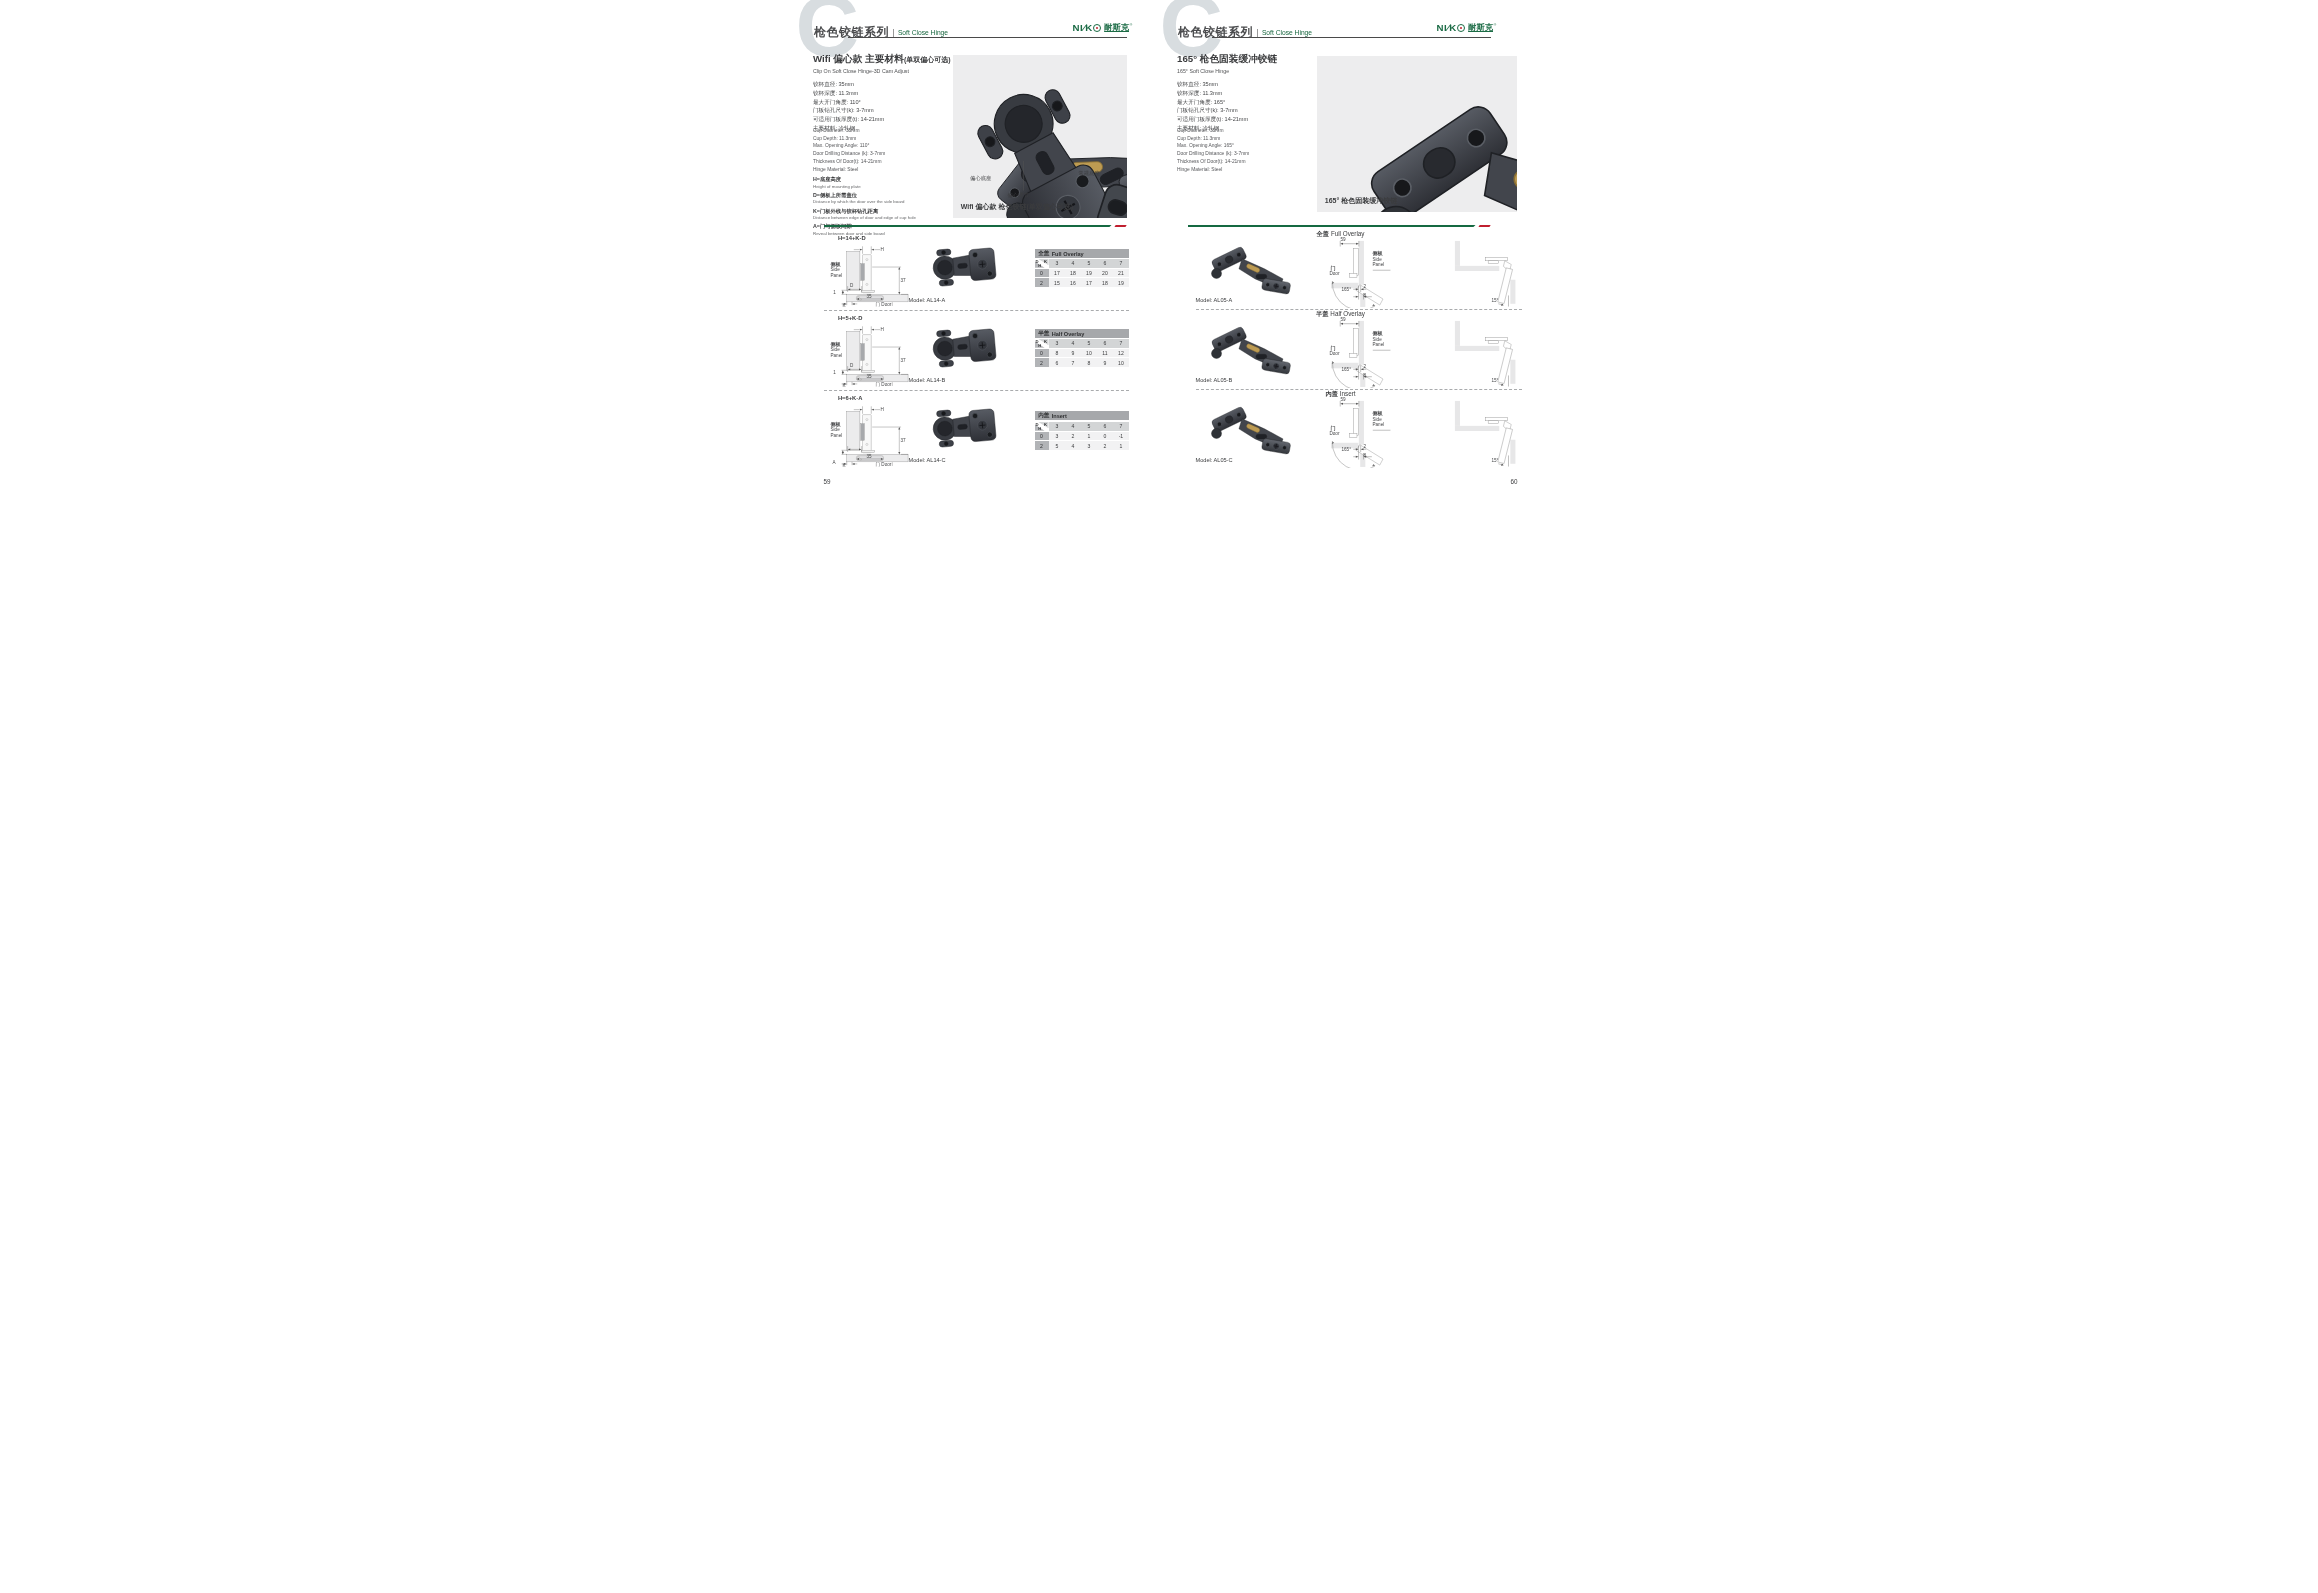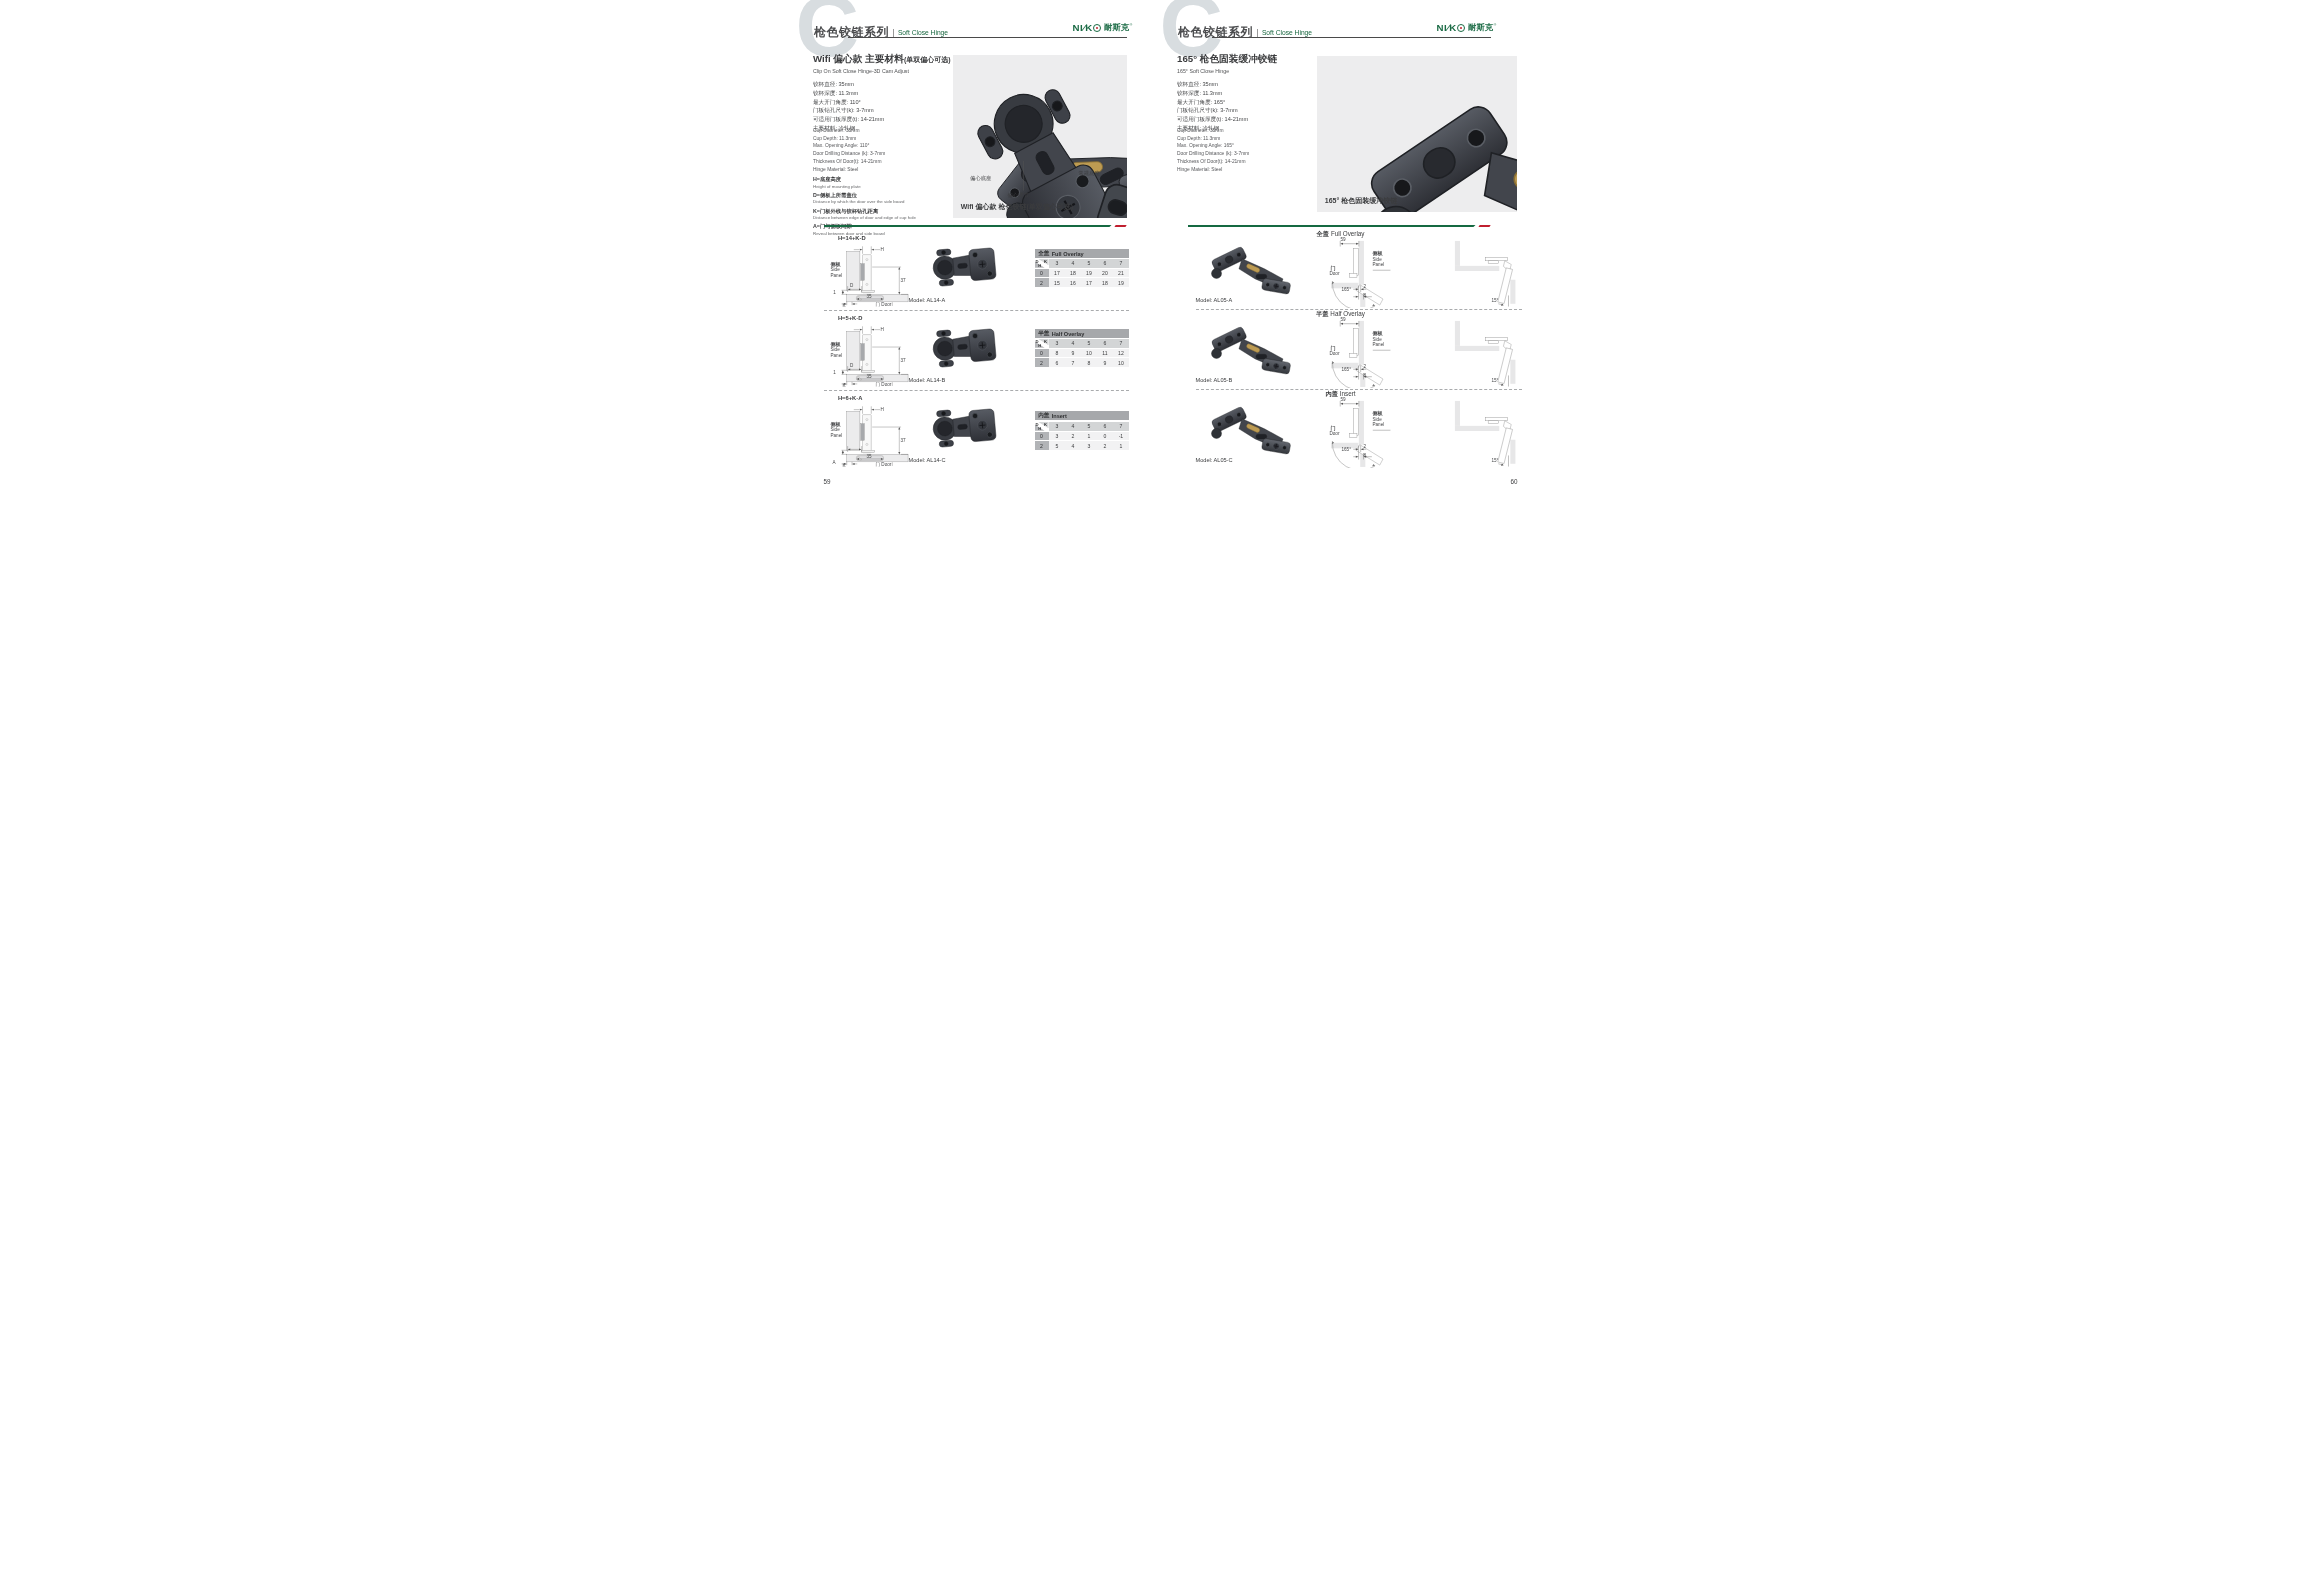--- a/index.html
+++ b/index.html
@@ -17,21 +17,21 @@
   .hdr .en{font-size:6.7px;color:#17663f;}
   .hdr-line{position:absolute;left:53px;top:37px;width:279px;height:0.9px;background:#4a4a4a;z-index:2;}
 
   .logo{position:absolute;left:278px;top:23px;display:flex;align-items:flex-start;z-index:2;}
   .logo .en{font-size:9.7px;font-weight:bold;color:#1b6b45;letter-spacing:0.5px;line-height:1;}
   .logo .slash{font-style:italic;}
   .logo-o{display:inline-block;width:6px;height:6px;border:1.4px solid #1b6b45;border-radius:50%;
     position:relative;top:0.9px;margin-left:0.5px;}
   .logo-dot{position:absolute;left:50%;top:50%;width:2.3px;height:2.3px;margin:-1.2px 0 0 -1.2px;
     background:#c0202e;border-radius:50%;}
-  .logo .cn{font-size:8.3px;font-weight:bold;color:#1b6b45;margin-left:2.8px;line-height:1.1;}
+  .logo .cn{font-size:8.3px;font-weight:bold;color:#1b6b45;margin-left:2.8px;line-height:1.1;text-decoration:underline;}
   .logo .reg{font-size:3.7px;color:#1b6b45;margin-left:0.5px;}
 
   .prod-title{position:absolute;left:18.5px;top:53px;z-index:2;}
   .prod-title .cn{font-size:9.7px;font-weight:bold;color:#3b3c3e;}
   .prod-title .paren{font-size:7px;}
   .prod-title .en{font-size:5.3px;color:#515254;margin-top:2.3px;}
 
   .specs-cn{position:absolute;left:18.5px;top:80px;font-size:5.6px;line-height:8.8px;color:#47484a;}
   .specs-en{position:absolute;left:18.5px;top:127px;font-size:4.9px;line-height:7.7px;color:#56575a;}
   .legend{position:absolute;left:18.5px;top:173px;width:144px;}

